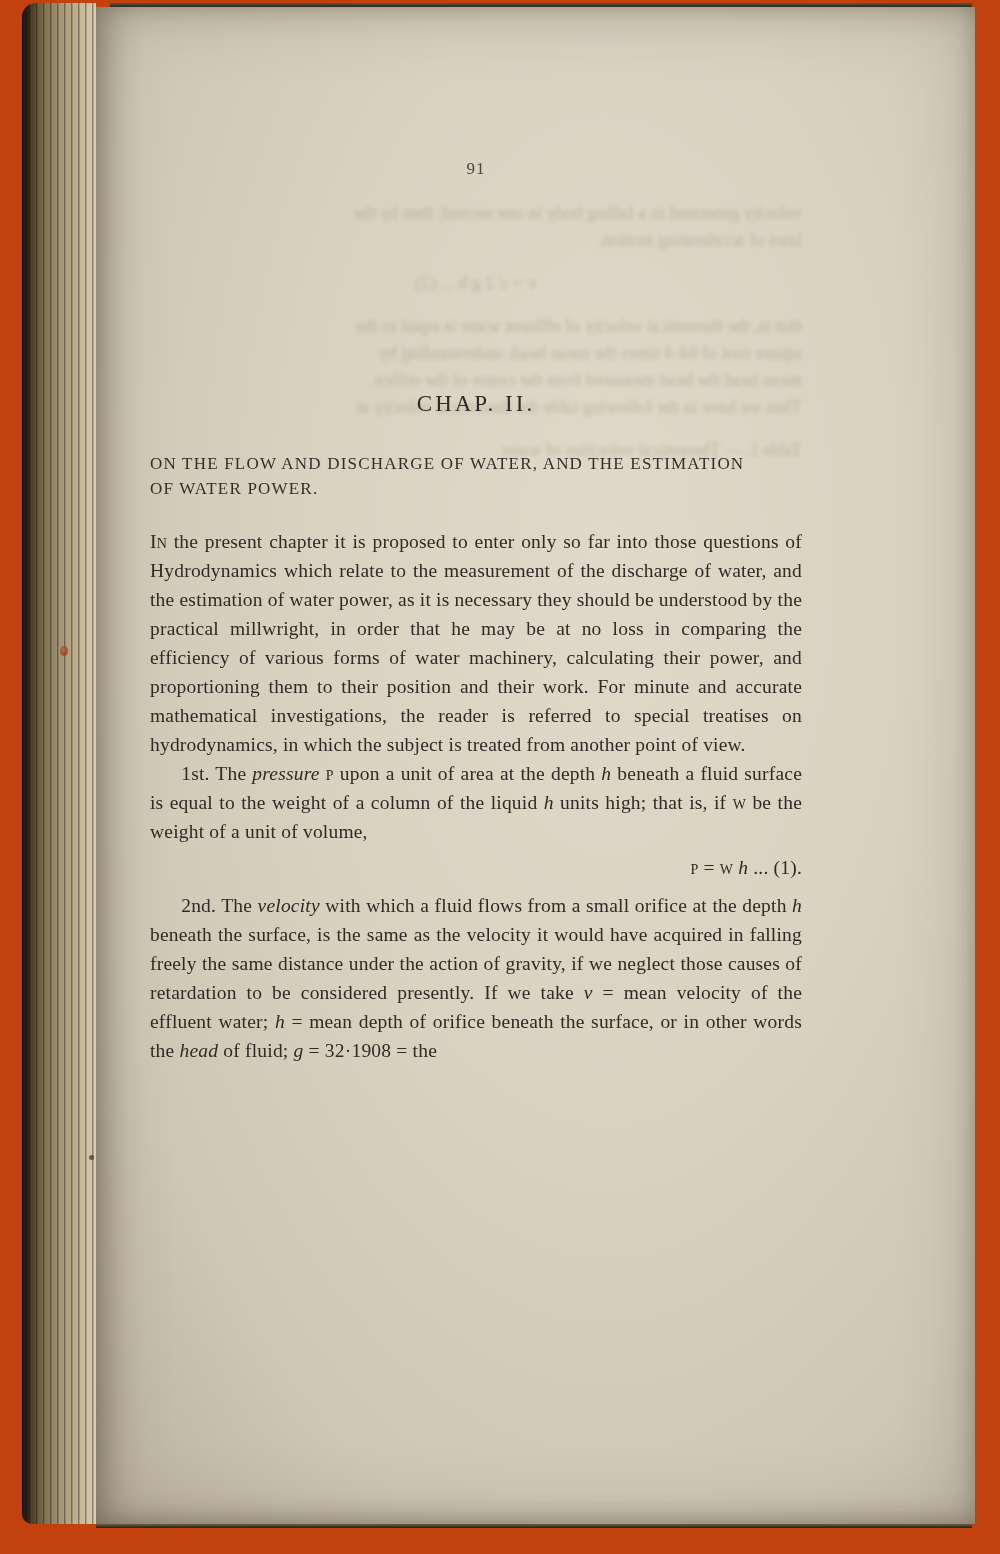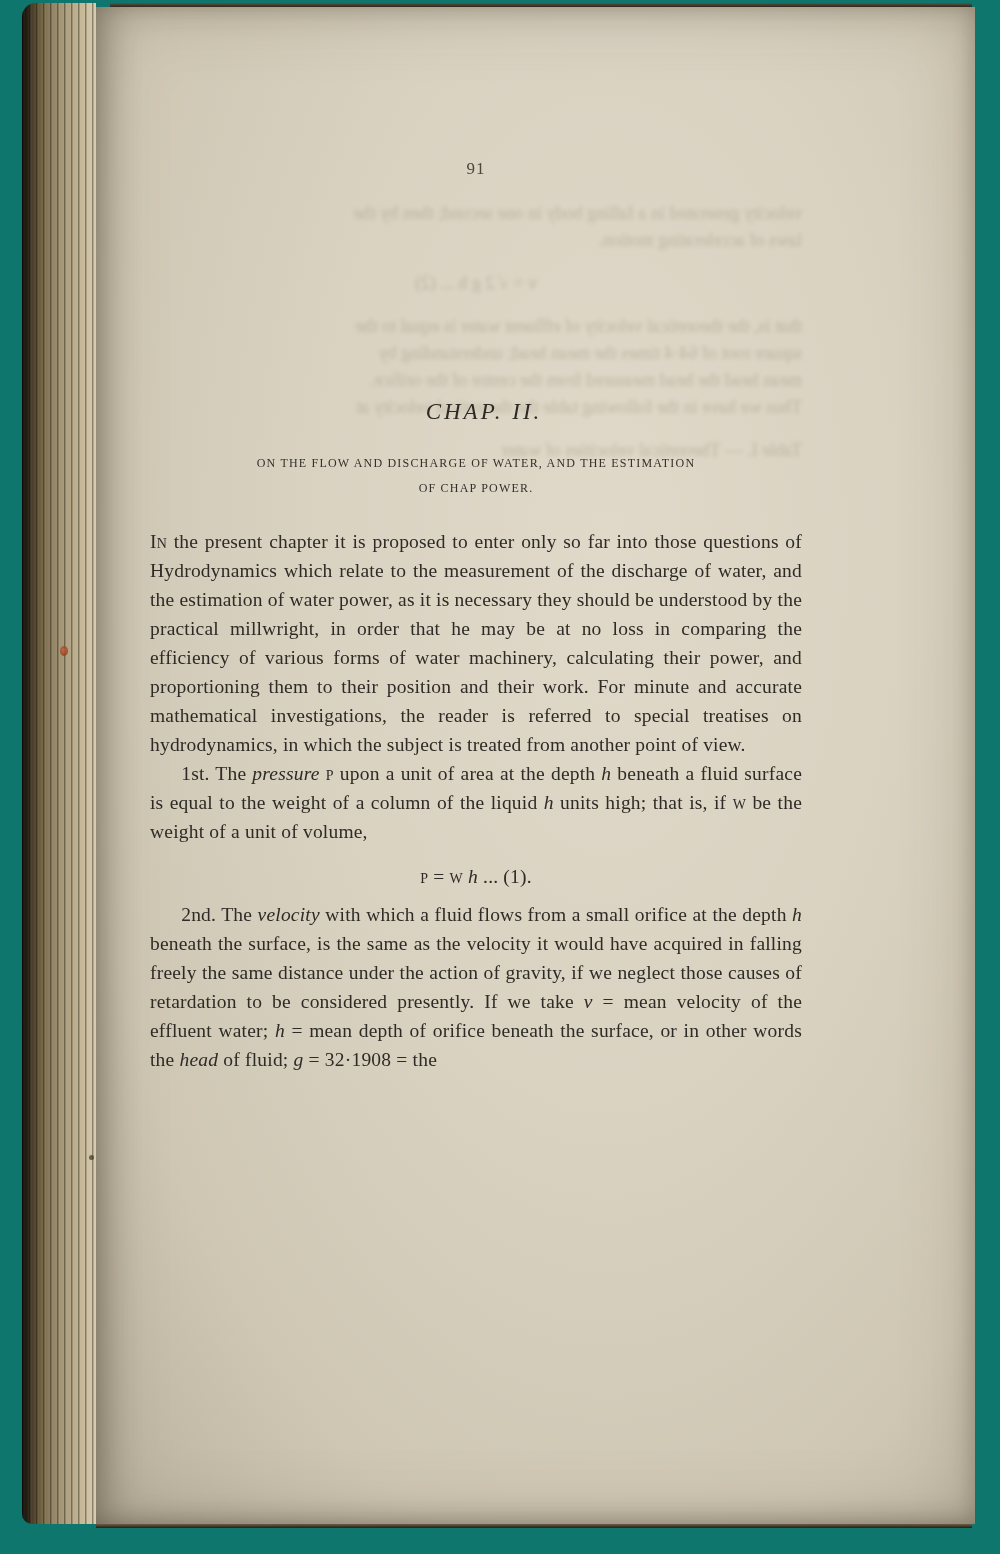--- a/index.html
+++ b/index.html
@@ -1,18 +1,18 @@
 <!DOCTYPE html>
 <html><head>
 <meta charset="utf-8">
 <style>
   html,body { margin:0; padding:0; background:#000; }
   .scan {
     position:relative; width:1000px; height:1554px;
-    background:#0f766e; overflow:hidden;
+    background:#c2410c; overflow:hidden;
     font-family:"Liberation Serif","DejaVu Serif",serif;
   }
   
   .page-stack {
     position:absolute; left:22px; top:3px; width:74px; height:1521px;
     border-radius:14px 0 0 10px;
     background:
       repeating-linear-gradient(90deg, rgba(15,10,5,0.38) 0px, rgba(15,10,5,0.38) 1px, rgba(255,248,225,0.10) 2px, rgba(0,0,0,0) 3px, rgba(0,0,0,0) 7px),
       linear-gradient(90deg, #0d0b08 0%, #221c12 6%, #4a3f2a 14%, #655739 22%, #7d6f4f 30%, #8f8161 40%, #a09272 50%, #ad9f7f 60%, #baac8b 70%, #c5b897 80%, #cfc2a3 90%, #d7ccb2 100%);
   }
@@ -38,37 +38,37 @@
     position:absolute; top:193px; left:0; width:100%;
     transform:scaleX(-1);
     filter:blur(2px);
     opacity:0.42; color:#94886f;
     font-size:18px; line-height:27px; z-index:1;
   }
   .ghost div { white-space:nowrap; overflow:hidden; }
   .ghost .center { text-align:center; margin:16px 0 14px; }
   .ghost .gap { margin-top:16px; }
   .chapter {
-    position:absolute; top:384px; left:0; width:100%; margin:8px;
+    position:absolute; top:384px; left:0; width:100%; margin:0;
     text-align:center; font-size:23px; font-weight:normal;
-    letter-spacing:3px; color:#2d2a25; z-index:2;font-style:italic;
+    letter-spacing:3px; color:#2d2a25; z-index:2;
   }
   .section-title {
     position:absolute; top:444px; left:0; width:100%;
-    text-align:center; font-size:12px; letter-spacing:1.2px;
+    text-align:left; font-size:17px; letter-spacing:1.2px;
     line-height:25px; color:#33302a; z-index:2;
   }
   .body {
     position:absolute; top:520px; left:0; width:100%;
     font-size:19.5px; line-height:29px; letter-spacing:0.2px;
     text-align:justify; color:#2e2b26; z-index:2;
   }
   .body p { margin:0; text-indent:1.6em; }
   .body p.noindent { text-indent:0; }
-  .body .equation { text-align:center; text-indent:0; margin:16px 0 9px; }
+  .body .equation { text-align:right; text-indent:0; margin:7px 0 9px; }
   .sc { font-variant:small-caps; }
   .i { font-style:italic; }
   
   .speck-red {
     position:absolute; left:60px; top:646px; width:8px; height:10px;
     border-radius:50%; opacity:0.85;
     background:radial-gradient(circle at 40% 40%, #c06036, #7d3418);
   }
   .speck-dark {
     position:absolute; left:89px; top:1155px; width:5px; height:5px;
@@ -92,21 +92,21 @@
           <div class="center">v = √ 2 g h ... (2)</div>
           <div class="gap">that is, the theoretical velocity of effluent water is equal to the</div>
           <div>square root of 64·4 times the mean head; understanding by</div>
           <div>mean head the head measured from the centre of the orifice.</div>
           <div>Thus we have in the following table the theoretical velocity at</div>
           <div class="gap">Table I. — Theoretical velocities of water</div>
         </div>
       <h1 class="chapter">CHAP. II.</h1>
       <div class="section-title">
         <div>ON THE FLOW AND DISCHARGE OF WATER, AND THE ESTIMATION</div>
-        <div>OF CHAP POWER.</div>
+        <div>OF WATER POWER.</div>
       </div>
       <div class="body" id="blocks">
           <p class="noindent"><span class="sc">In</span><span> the present chapter it is proposed to enter only so far into those questions of Hydrodynamics which relate to the measurement of the discharge of water, and the estimation of water power, as it is necessary they should be understood by the practical millwright, in order that he may be at no loss in comparing the efficiency of various forms of water machinery, calculating their power, and proportioning them to their position and their work. For minute and accurate mathematical investigations, the reader is referred to special treatises on hydrodynamics, in which the subject is treated from another point of view.</span></p>
           <p class=""><span>1st. The </span><span class="i">pressure</span><span> </span><span class="sc">p</span><span> upon a unit of area at the depth </span><span class="i">h</span><span> beneath a fluid surface is equal to the weight of a column of the liquid </span><span class="i">h</span><span> units high; that is, if </span><span class="sc">w</span><span> be the weight of a unit of volume,</span></p>
           <div class="equation "><span class="sc">p</span><span> = </span><span class="sc">w</span><span> </span><span class="i">h</span><span> ... (1).</span></div>
           <p class=""><span>2nd. The </span><span class="i">velocity</span><span> with which a fluid flows from a small orifice at the depth </span><span class="i">h</span><span> beneath the surface, is the same as the velocity it would have acquired in falling freely the same distance under the action of gravity, if we neglect those causes of retardation to be considered presently. If we take </span><span class="i">v</span><span> = mean velocity of the effluent water; </span><span class="i">h</span><span> = mean depth of orifice beneath the surface, or in other words the </span><span class="i">head</span><span> of fluid; </span><span class="i">g</span><span> = 32·1908 = the</span></p>
         </div>
     </div>
   </div>
 

